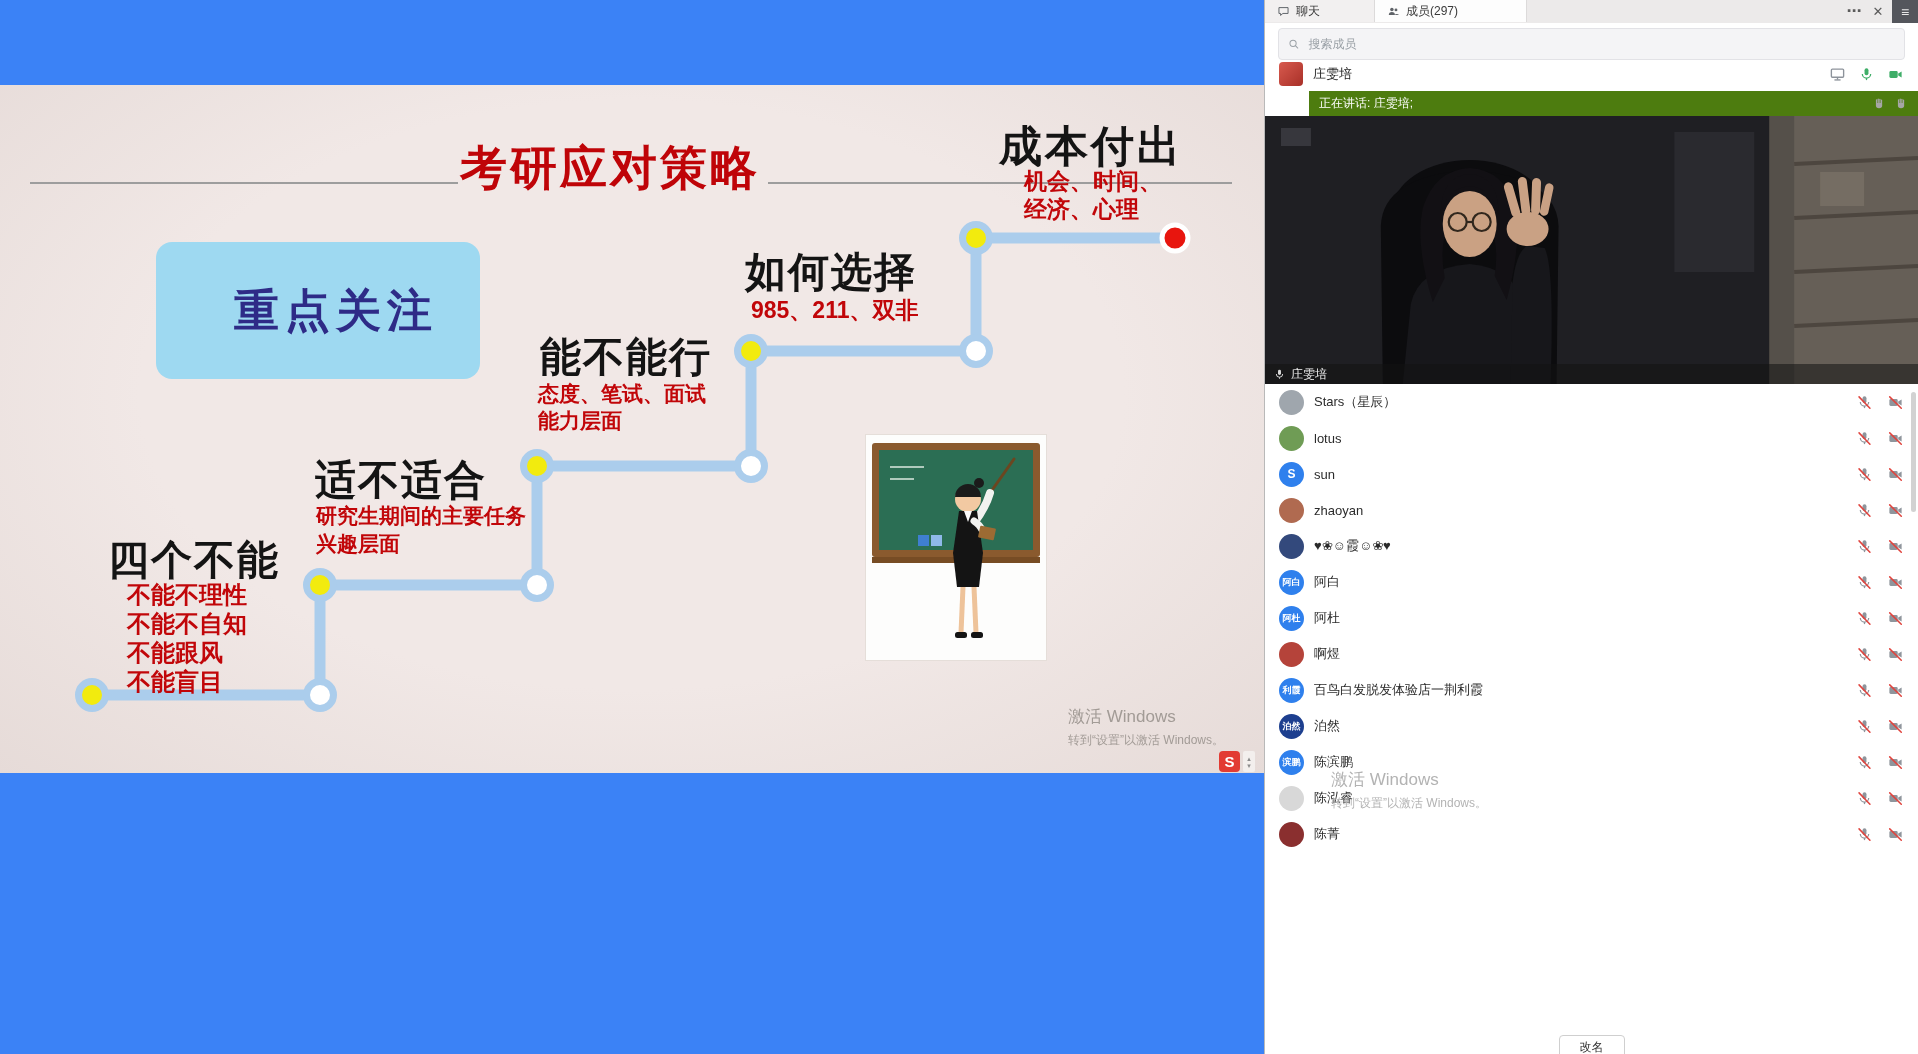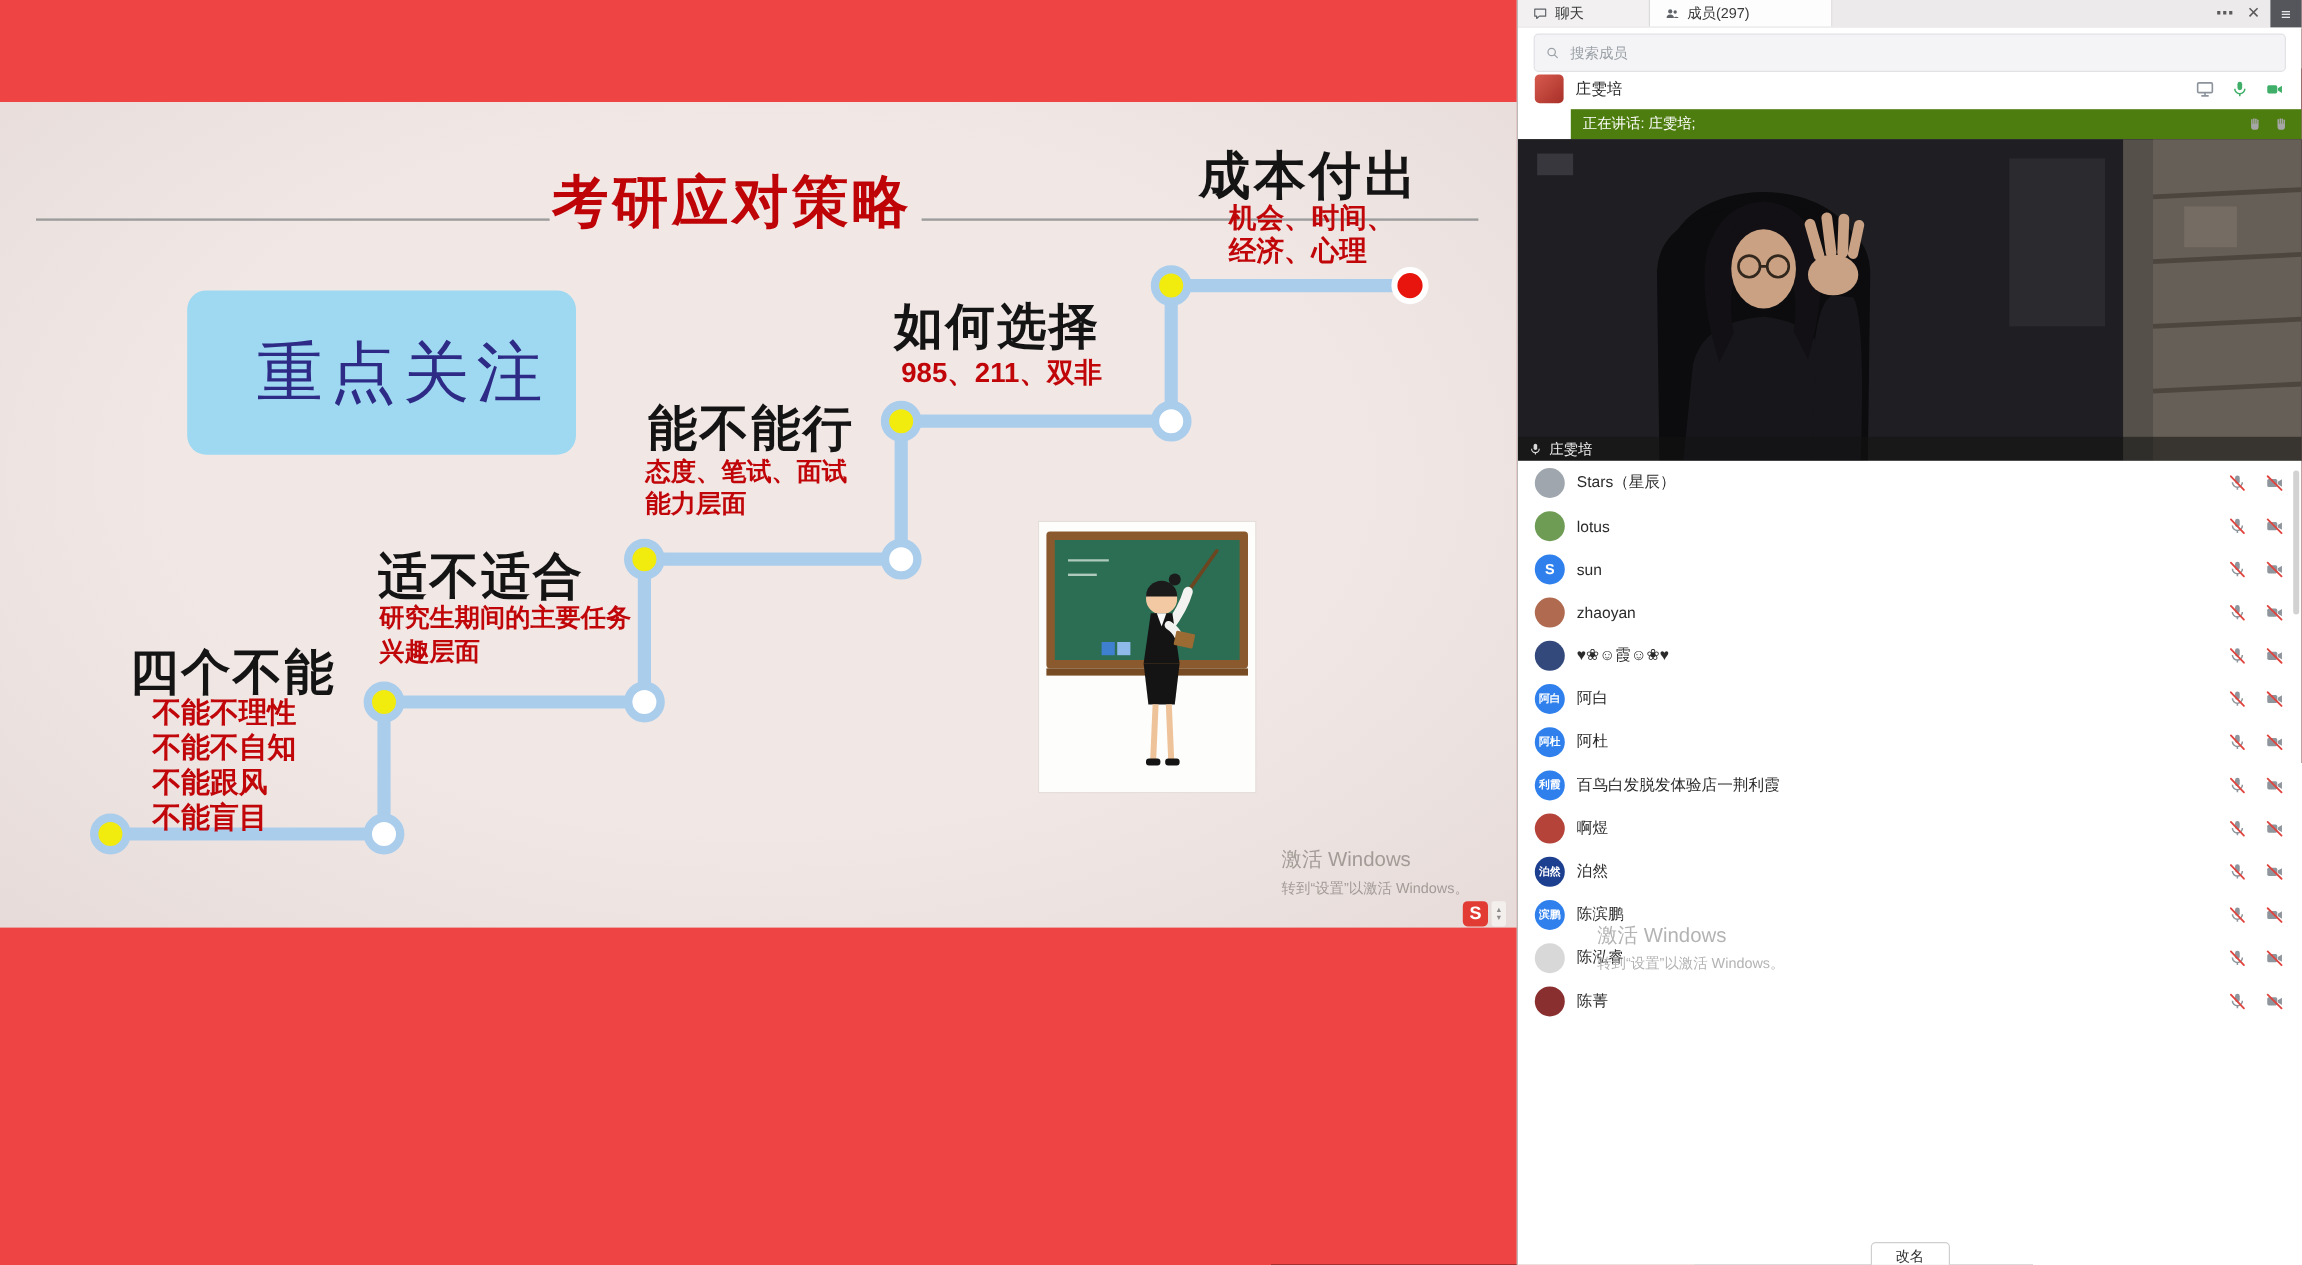--- a/index.html
+++ b/index.html
@@ -2,31 +2,31 @@
 <html><head>
 <meta charset="utf-8">
 <style>
   html,body{margin:0;padding:0;}
   body{
     width:1918px;height:1054px;overflow:hidden;background:#050505;
     font-family:"Liberation Sans","DejaVu Sans",sans-serif;
     position:relative;
   }
   
-  #main{position:absolute;left:0;top:0;width:1412px;height:1054px;background:#ef4444;}
+  #main{position:absolute;left:0;top:0;width:1412px;height:1054px;background:#3b82f6;}
   #slide{position:absolute;left:0;top:85px;width:1264px;height:688px;overflow:hidden;
          background:radial-gradient(ellipse at 50% 45%, #f1e8e6 55%, #e6dbd8 100%);}
   .slide-title{position:absolute;top:52px;left:0;width:1220px;text-align:center;
       font-size:47px;font-weight:bold;color:#bf0408;letter-spacing:3px;z-index:3;}
   .rule{position:absolute;top:97px;height:2px;background:#9d9d9d;z-index:1;}
   #rule-left{left:30px;width:428px;}
   #rule-right{left:768px;width:464px;}
   .focus-box{position:absolute;left:156px;top:157px;width:324px;height:137px;background:#9ed9f1;
       border-radius:16px;display:flex;align-items:center;justify-content:center;z-index:2;}
-  .focus-box span{font-size:55px;font-weight:normal;color:#2e2b87;letter-spacing:6px;margin-left:36px;}
+  .focus-box span{font-size:45px;font-weight:bold;color:#2e2b87;letter-spacing:6px;margin-left:36px;}
   .path-svg{position:absolute;left:0;top:0;width:1264px;height:688px;z-index:1;}
   .step-label{position:absolute;font-weight:bold;color:#141414;z-index:2;letter-spacing:2px;white-space:nowrap;}
   .step-lines{position:absolute;font-weight:bold;color:#c10609;z-index:2;white-space:nowrap;}
   #s0-label{left:108px;top:448px;font-size:41px;}
   #s0-lines{left:127px;top:495px;font-size:24px;line-height:29px;}
   #s1-label{left:315px;top:368px;font-size:41px;}
   #s1-lines{left:316px;top:417px;font-size:21px;line-height:28px;}
   #s2-label{left:540px;top:245px;font-size:41px;}
   #s2-lines{left:538px;top:295px;font-size:21px;line-height:27px;}
   #s3-label{left:745px;top:160px;font-size:41px;}
@@ -428,34 +428,34 @@
       <div class="micons">
         <svg class="i16">
             <use href="#i-mic-off"></use>
           </svg>
         <svg class="i16">
             <use href="#i-cam-off"></use>
           </svg>
       </div>
     </div>
     <div class="mrow">
+      <div class="mavatar" style="background: rgb(181, 67, 58);"></div>
+      <div class="mname">啊煜</div>
+      <div class="micons">
+        <svg class="i16">
+            <use href="#i-mic-off"></use>
+          </svg>
+        <svg class="i16">
+            <use href="#i-cam-off"></use>
+          </svg>
+      </div>
+    </div>
+    <div class="mrow">
       <div class="mavatar" style="background: rgb(47, 128, 237);">利霞</div>
       <div class="mname">百鸟白发脱发体验店一荆利霞</div>
-      <div class="micons">
-        <svg class="i16">
-            <use href="#i-mic-off"></use>
-          </svg>
-        <svg class="i16">
-            <use href="#i-cam-off"></use>
-          </svg>
-      </div>
-    </div>
-    <div class="mrow">
-      <div class="mavatar" style="background: rgb(181, 67, 58);"></div>
-      <div class="mname">啊煜</div>
       <div class="micons">
         <svg class="i16">
             <use href="#i-mic-off"></use>
           </svg>
         <svg class="i16">
             <use href="#i-cam-off"></use>
           </svg>
       </div>
     </div>
     <div class="mrow">

